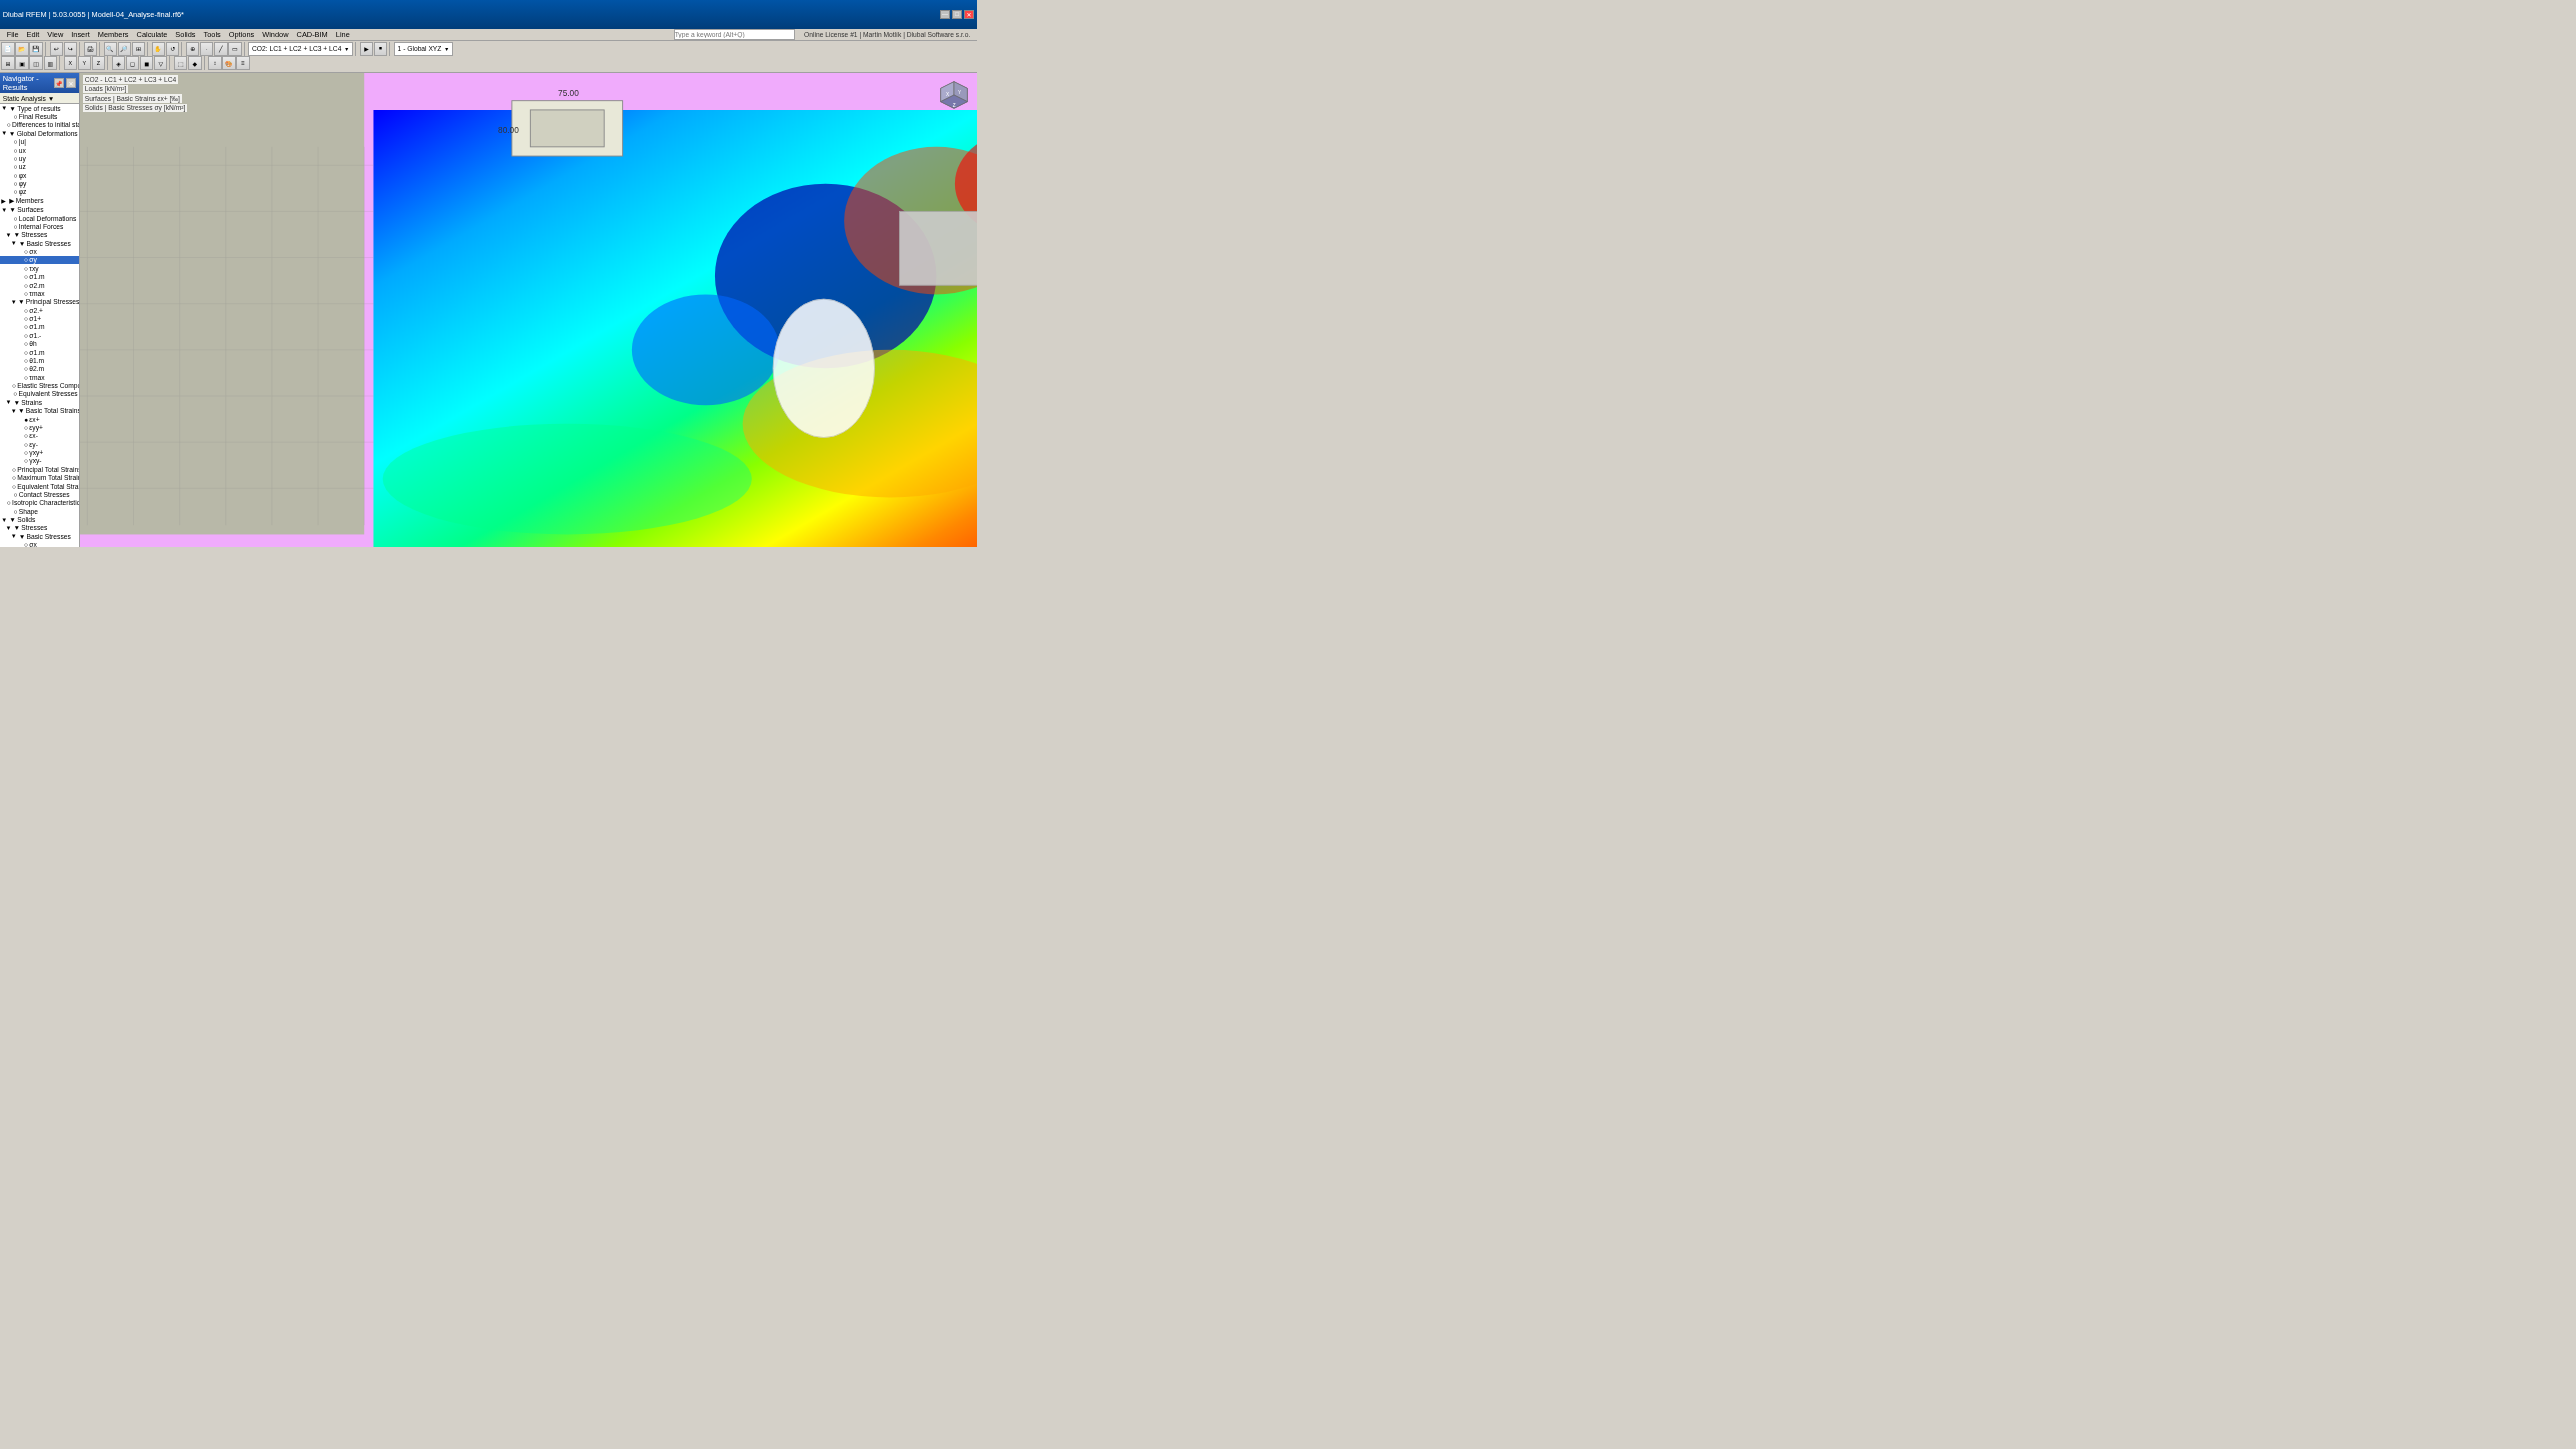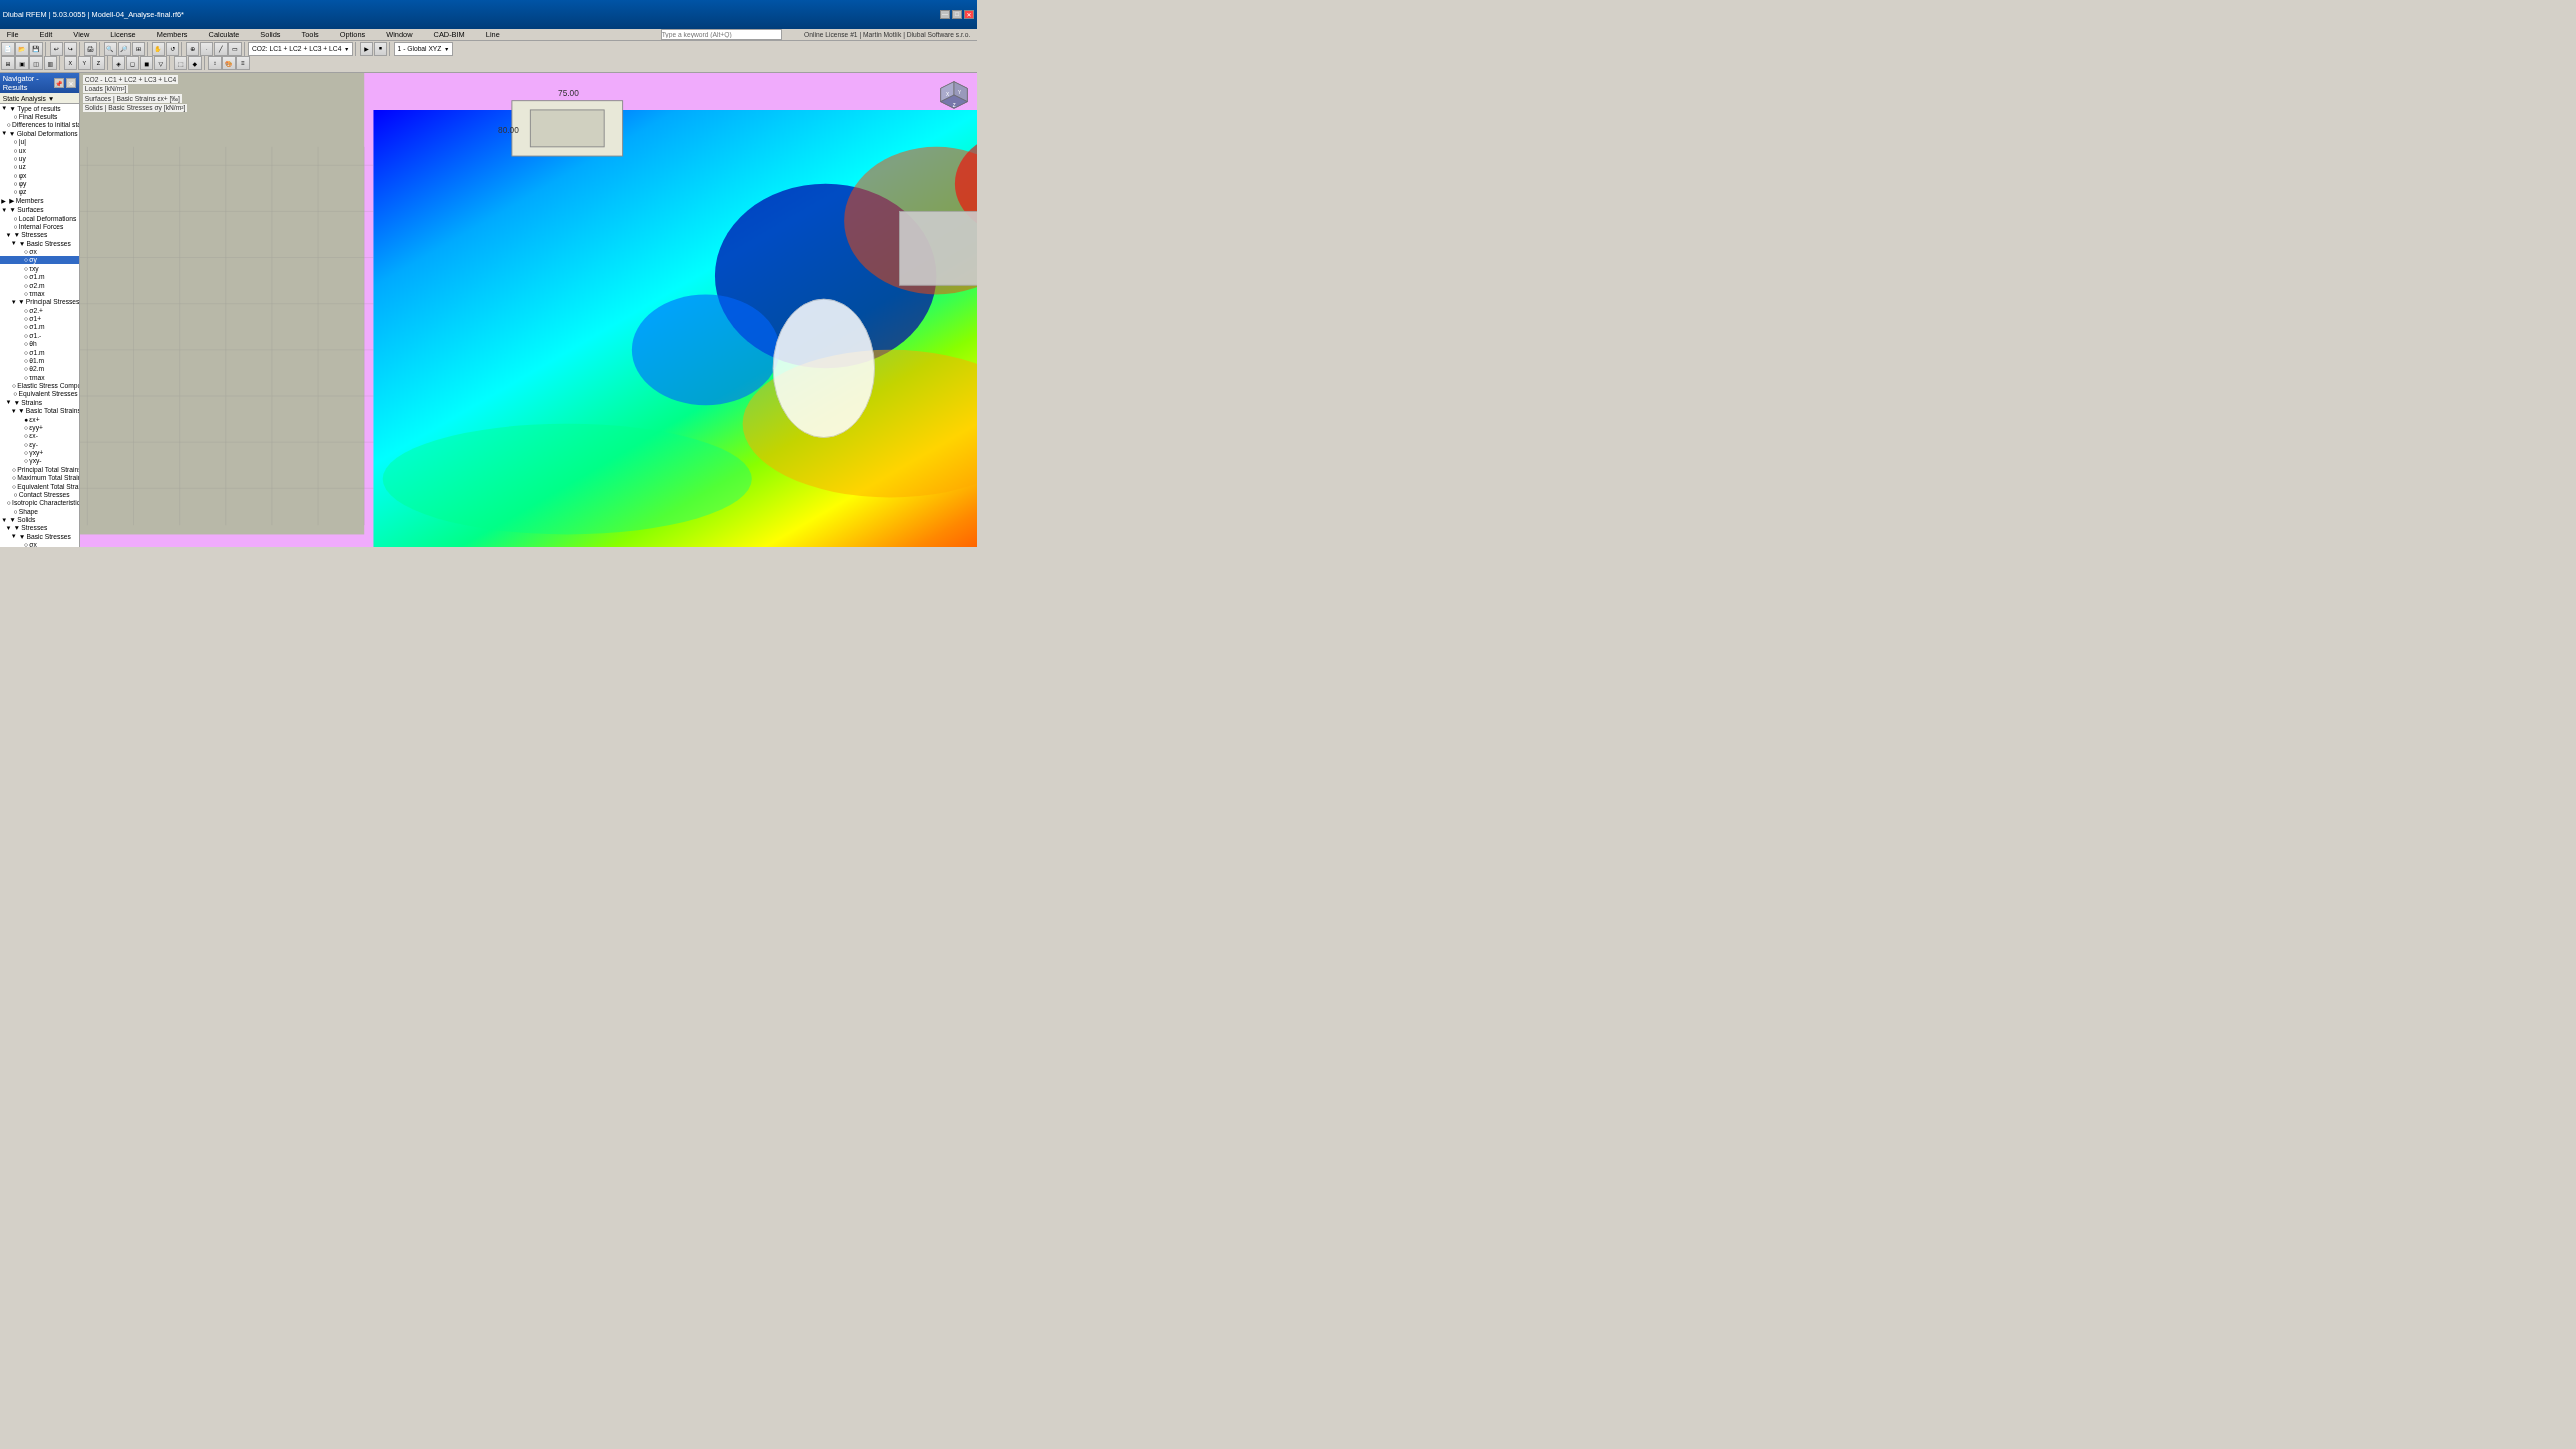--- a/index.html
+++ b/index.html
@@ -20,21 +20,21 @@
     #titlebar .win-btn { width: 10.7px; height: 9.4px; background: #c0c0c0; border: 0.7px solid #888; font-size: 6px; display: flex; align-items: center; justify-content: center; cursor: pointer; }
 
     
     #menubar {
       height: 12px;
       background: #d4d0c8;
       display: flex;
       align-items: center;
       border-bottom: 0.7px solid #a0a0a0;
       padding: 0 2.7px;
-      gap: 13px;
+      gap: 0;
     }
     #menubar span { padding: 0 4px; cursor: pointer; font-size: 7.4px; }
 
     
     #toolbars {
       background: #d4d0c8;
       border-bottom: 0.7px solid #a0a0a0;
       padding: 1.3px;
     }
     .toolbar-row {
@@ -244,21 +244,21 @@
     <div class="win-btn">—</div>
     <div class="win-btn">□</div>
     <div class="win-btn" style="background:#ff4444;color:white;">✕</div>
   </div>
 </div>
 
 <div id="menubar">
   <span>File</span>
   <span>Edit</span>
   <span>View</span>
-  <span>License</span>
+  <span>Insert</span>
   <span>Members</span>
   <span>Calculate</span>
   <span>Solids</span>
   <span>Tools</span>
   <span>Options</span>
   <span>Window</span>
   <span>CAD-BIM</span>
   <span>Line</span>
   <div style="flex:1;"></div>
   <input type="text" style="width: 121px; height: 10.7px; font-size: 6.7px; border: 0.7px solid rgb(160, 160, 160);" placeholder="Type a keyword (Alt+Q)">

